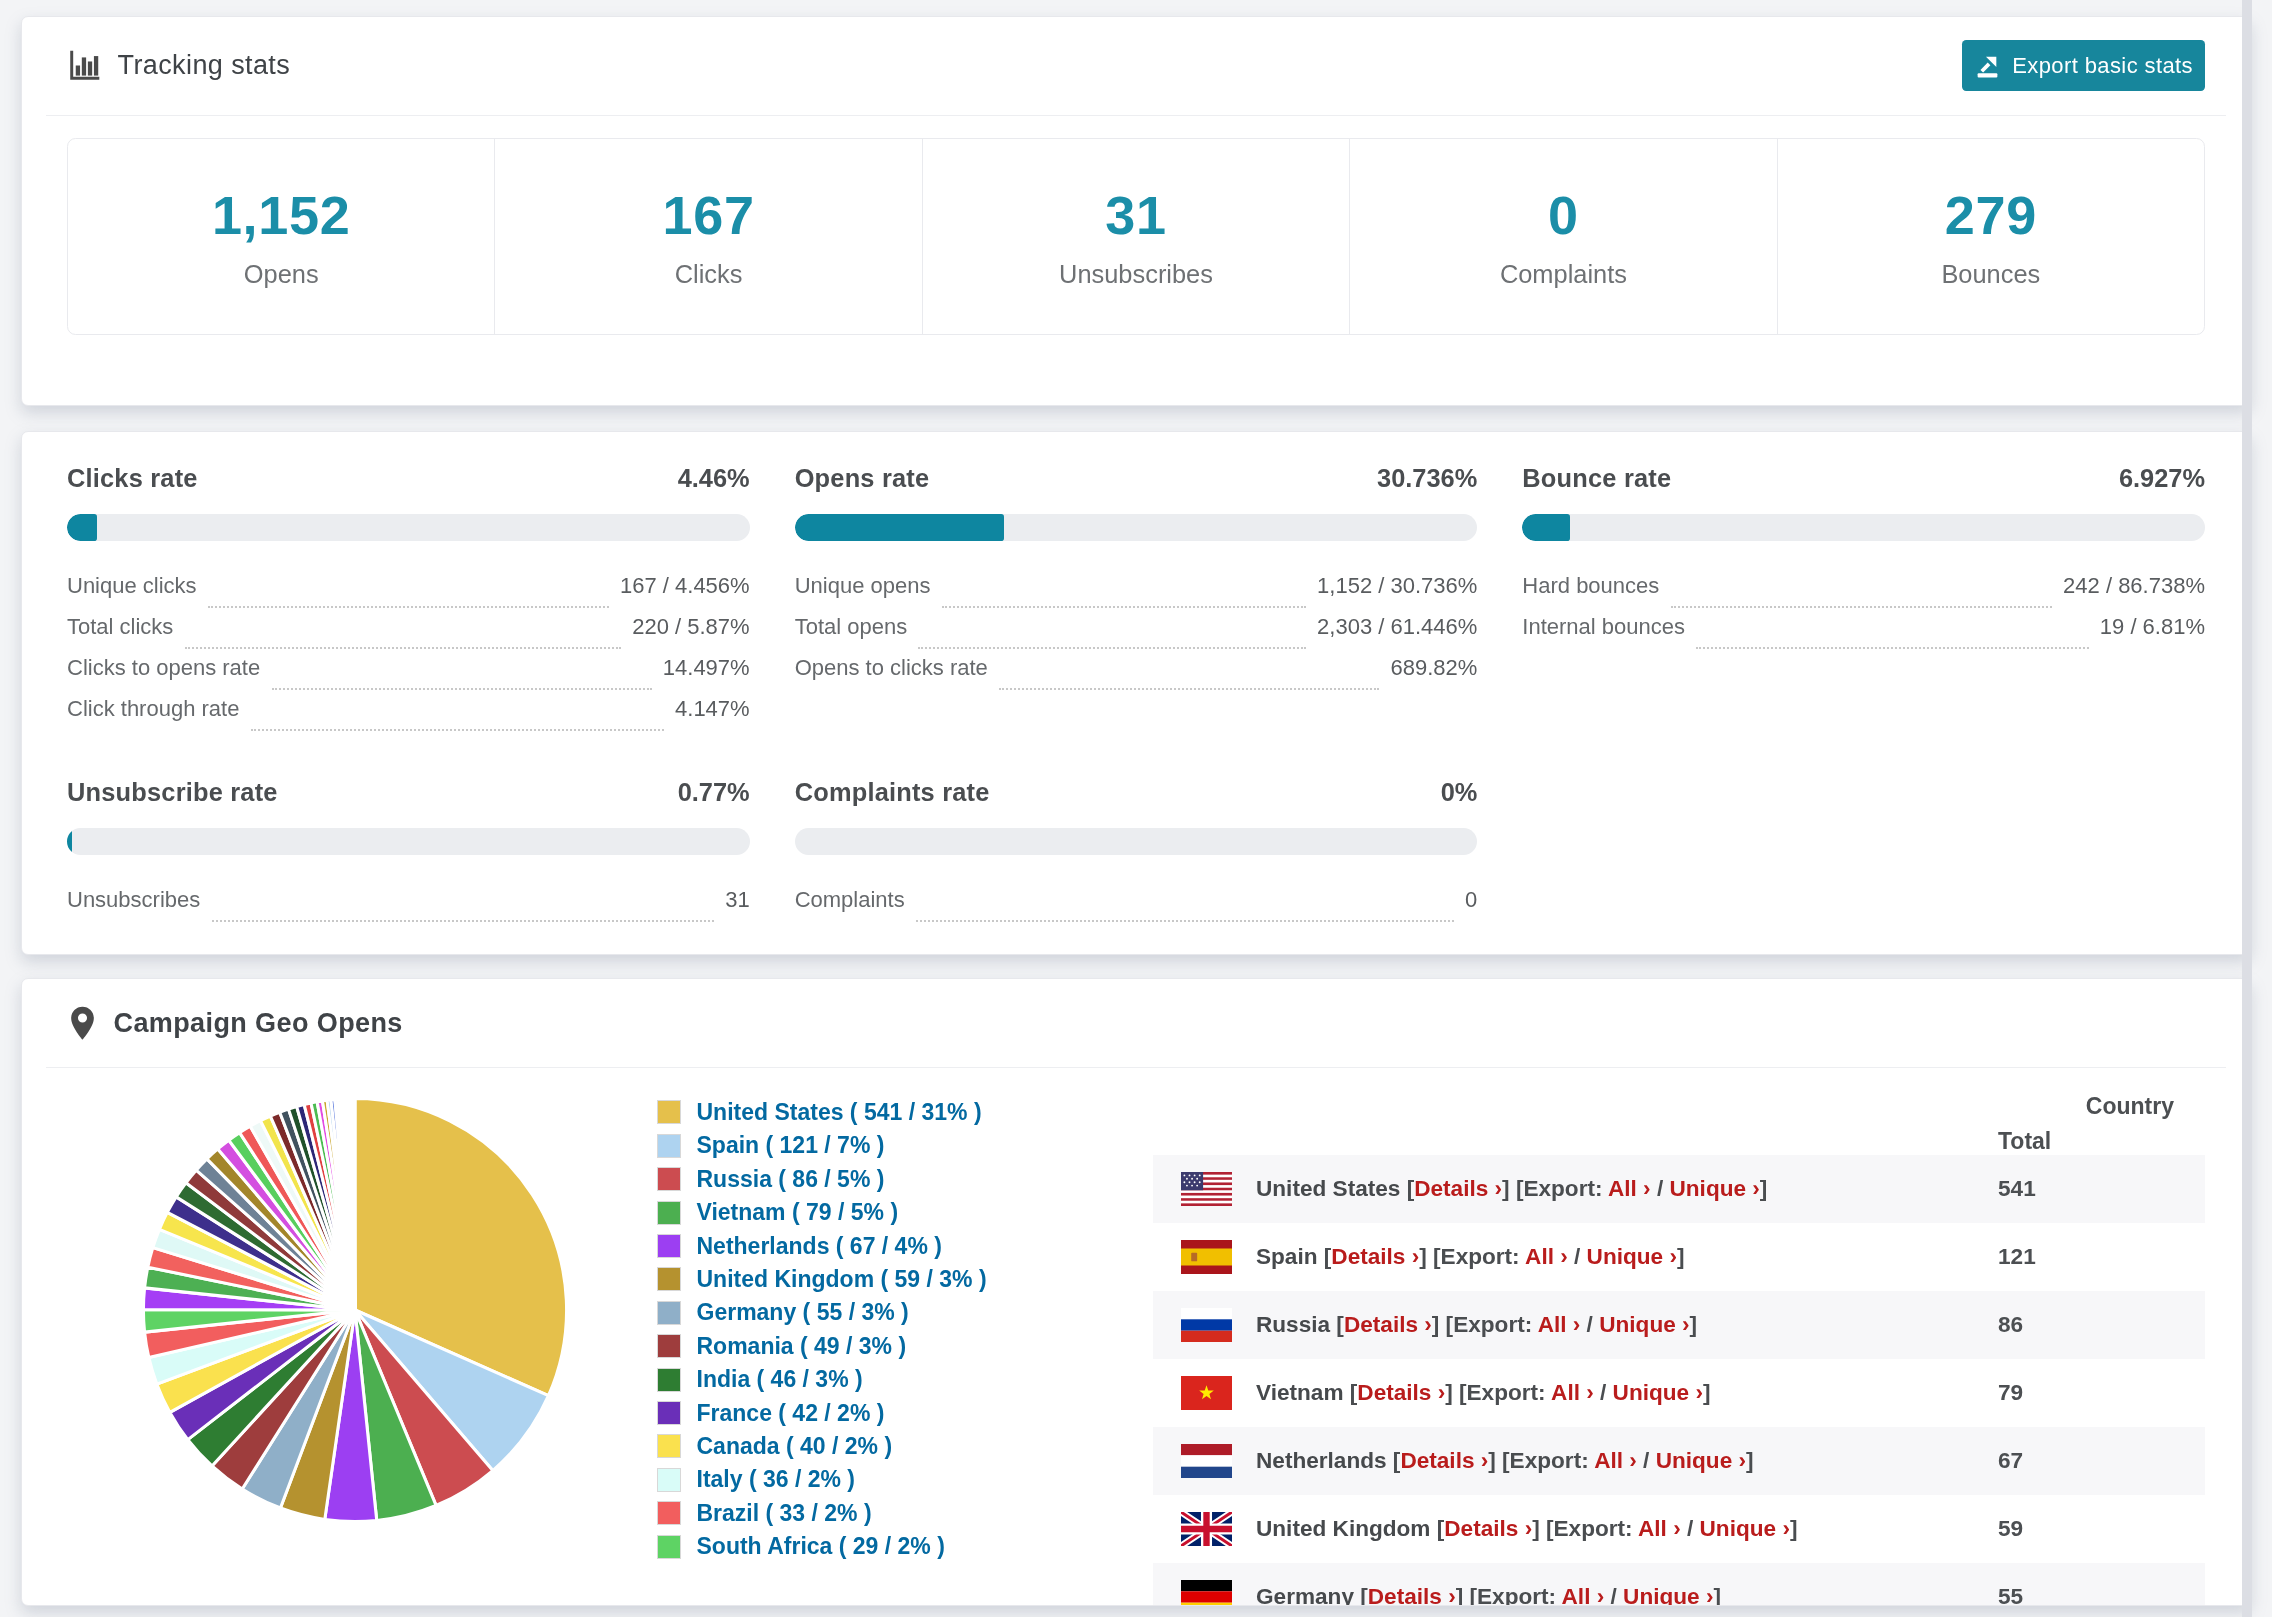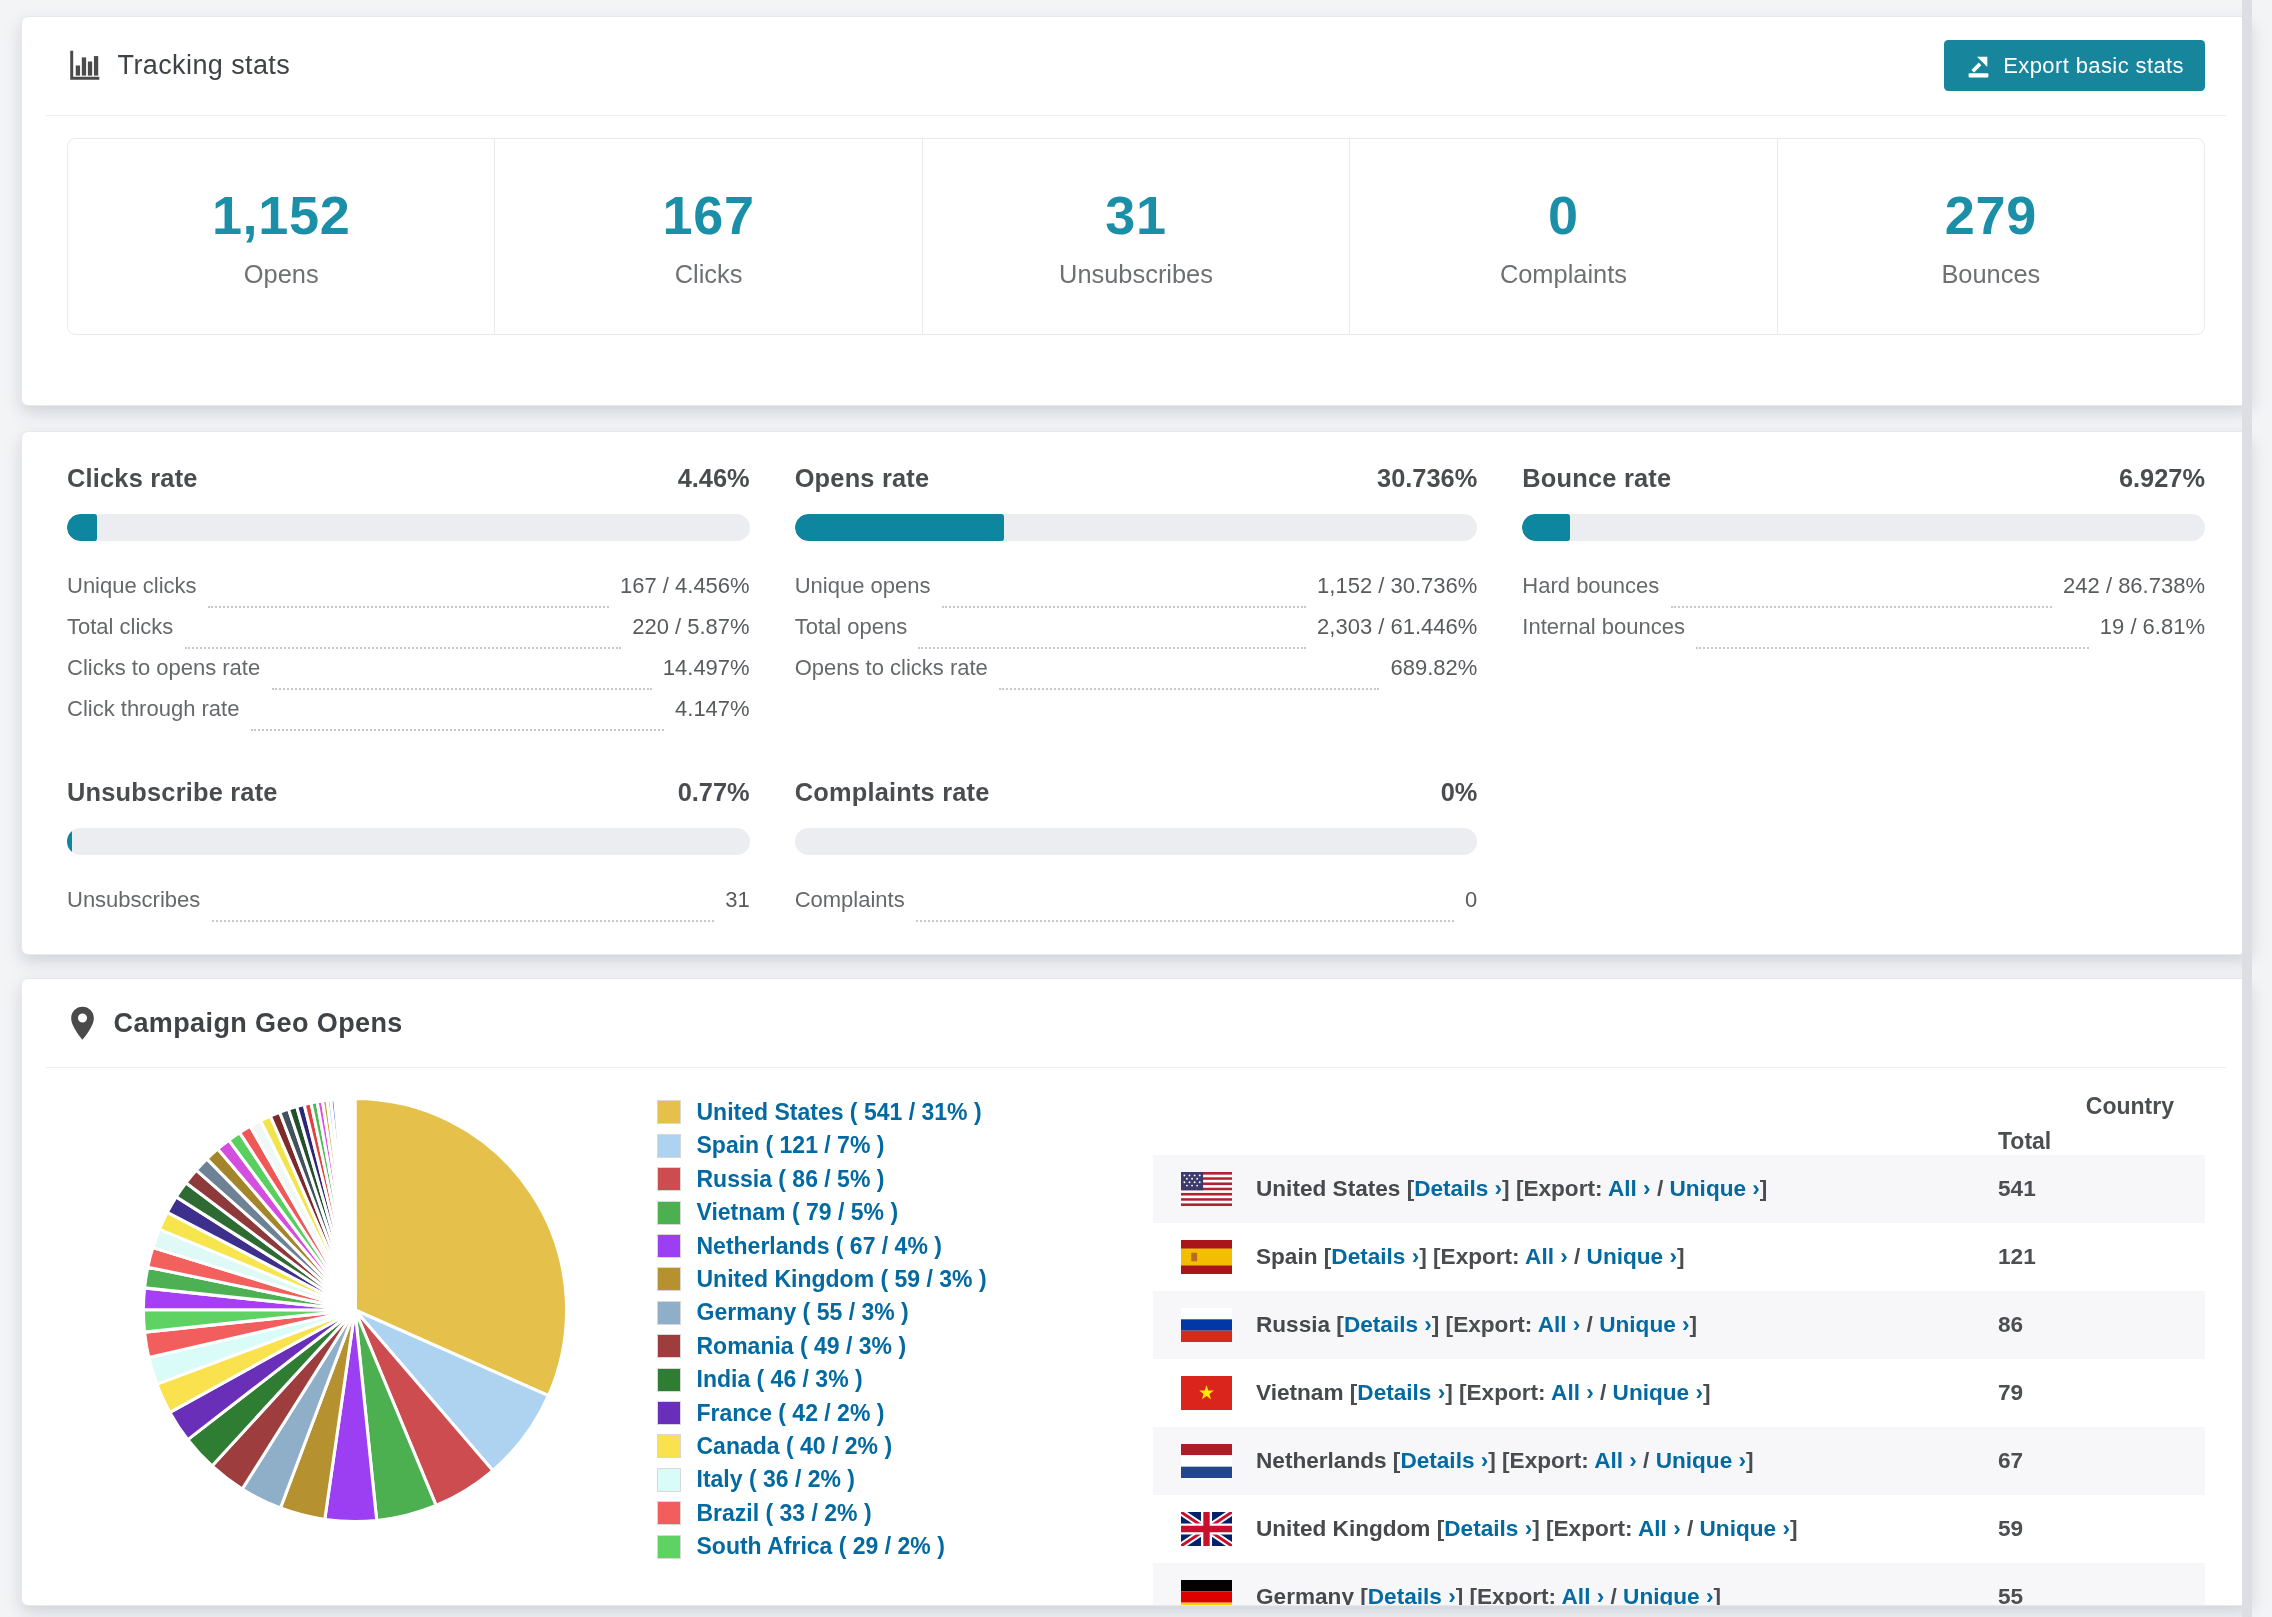--- a/index.html
+++ b/index.html
@@ -24,21 +24,21 @@
     height:99px;margin:0 24px;padding:0 21px;
     border-bottom:1.4px solid #edeef1;box-sizing:border-box;
   }
   #card-geo .card-head{height:89px;}
   .card-title{font-size:27px;color:#3f4347;letter-spacing:0.4px;margin-left:15.5px;}
   .head-icon{flex:0 0 auto;display:flex;align-items:center;}
 
   .export-btn{
     margin-left:auto;display:flex;align-items:center;gap:11.3px;
     background:#17869c;color:#fff;border:none;border-radius:4.2px;
-    font-size:22px;font-family:inherit;padding:12px 21px;cursor:pointer;
+    font-size:22px;font-family:inherit;padding:12px 12px;cursor:pointer;
     letter-spacing:0.4px;
   }
 
   
   .stats-box{
     display:flex;margin:22.6px 45px 0;height:195px;
     border:1.4px solid #e9eaee;border-radius:8.5px;overflow:hidden;
   }
   .stat-cell{flex:1;display:flex;flex-direction:column;align-items:center;justify-content:center;gap:14px;border-left:1.4px solid #e9eaee;}
   .stat-cell:first-child{border-left:none;}
@@ -70,21 +70,21 @@
   .geo-table{margin-left:auto;width:1052px;flex:0 0 auto;}
   .geo-thead{display:flex;align-items:flex-end;height:62px;padding:0 31px 0 80px;font-size:23px;color:#4c4f52;flex-direction:column;}
   .geo-thead .th-country{flex:1;}
   .geo-thead .th-total{width:176px;}
   .geo-row{display:flex;align-items:center;height:68px;padding:0 31px 0 28px;background:#fff;}
   .geo-row.odd{background:#f7f7f9;}
   .flag{flex:0 0 auto;width:51px;height:34px;margin-right:24px;display:flex;}
   .flag svg{width:51px;height:34px;display:block;}
   .country-cell{flex:1;font-size:22.6px;color:#46494c;white-space:nowrap;}
   .dim{color:#4a4d50;}
-  .lnk{color:#0369a1;text-decoration:none;cursor:pointer;}
+  .lnk{color:#b91c1c;text-decoration:none;cursor:pointer;}
   .total-cell{width:176px;font-size:22.6px;color:#4c4f52;}
 
   
   .page-scrollbar{position:absolute;top:0;right:21px;width:10px;height:1618px;background:#dcdee4;}
 </style>
 </head>
 <body>
 
 <div class="card" id="card-tracking">
   <div class="card-head">

